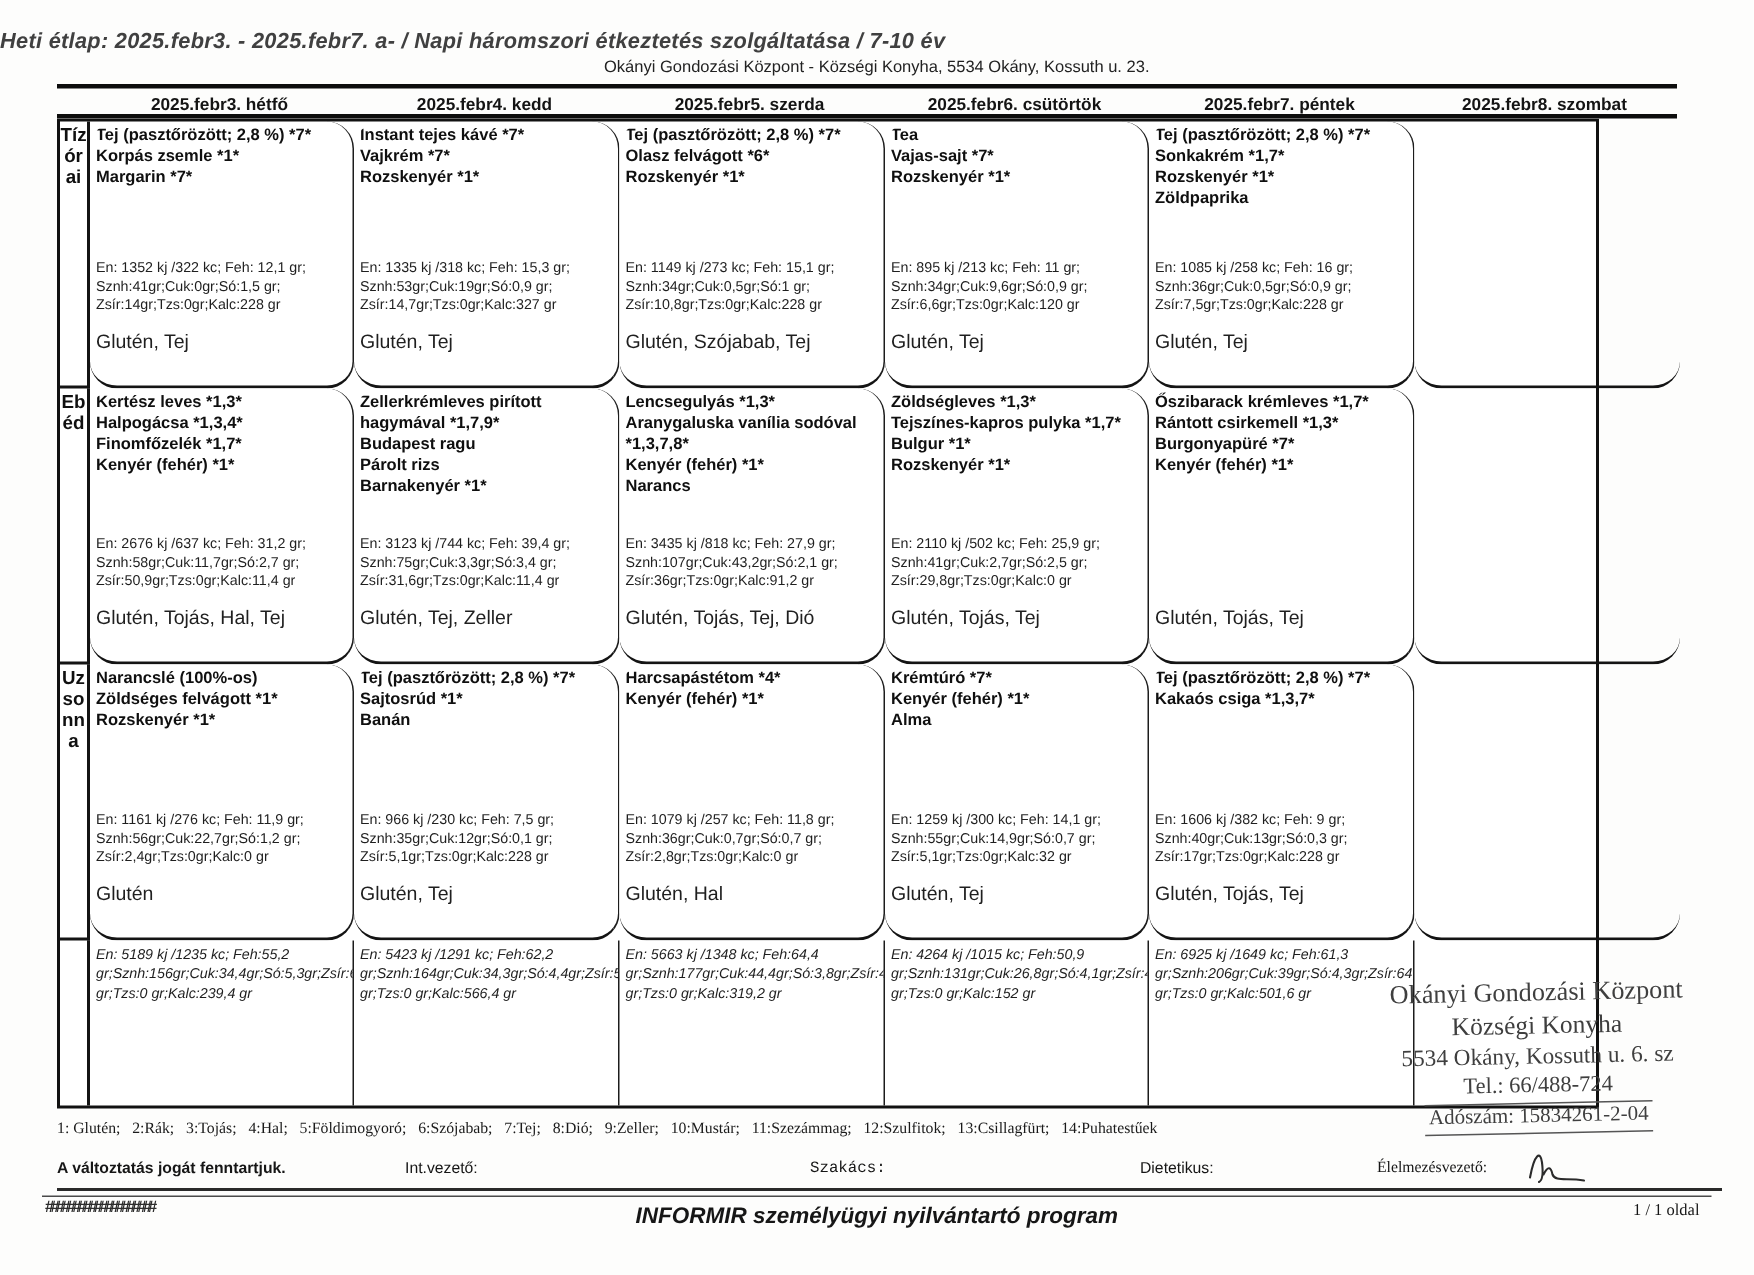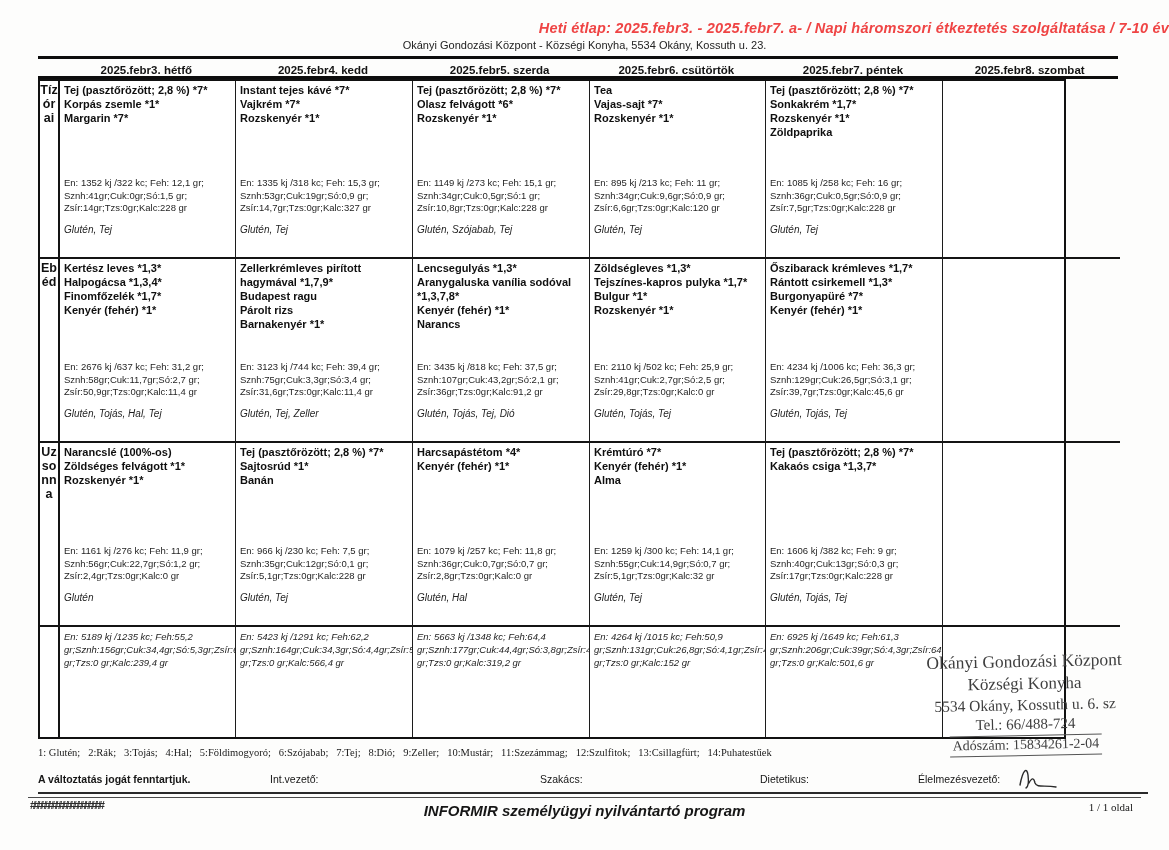--- a/index.html
+++ b/index.html
@@ -3,22 +3,22 @@
 <meta charset="utf-8">
 <style>
   html,body{margin:0;padding:0;}
   body{
     width:1169px;height:850px;position:relative;overflow:hidden;
     background:#fdfdfc;color:#191919;
     font-family:"Liberation Sans", sans-serif;
     -webkit-font-smoothing:antialiased;
   }
   .title{
-    position:absolute;top:20px;left:0;width:1169px;text-align:right;
-    font-size:14.5px;font-weight:bold;font-style:italic;letter-spacing:.2px;color:#ef4444;
+    position:absolute;top:20px;left:0;width:1169px;text-align:left;
+    font-size:14.5px;font-weight:bold;font-style:italic;letter-spacing:.2px;color:#404040;
   }
   .subtitle{
     position:absolute;top:39px;left:0;width:1169px;text-align:center;
     font-size:11px;color:#222;
   }
   
   .day-header{
     position:absolute;top:56px;left:38px;width:1080px;
     display:flex;align-items:flex-end;
     border-top:3px solid #0d0d0d;border-bottom:3px solid #0d0d0d;
@@ -44,33 +44,33 @@
   }
   .last-col{border-right:none;}
   .last-row{border-bottom:none;}
   .row-label{
     border-right:2px solid #141414;
     font-weight:bold;font-size:12.5px;color:#101010;
     padding-top:2px;text-align:center;
     width:20px;word-break:break-all;line-height:1.12;
   }
   .cell{
-    padding:2px 4px 0 4px;display:flex;flex-direction:column;
+    padding:2px 4px 0 4px;display:flex;flex-direction:column;border-radius:18px;
   }
   .items{
     font-weight:bold;font-size:11px;line-height:1.28;color:#0f0f0f;
     white-space:pre-line;
   }
   .spacer{flex:1;}
   .nutrition{
     font-size:9.5px;line-height:1.32;color:#1f1f1f;
     white-space:pre-line;
   }
   .allergens{
-    font-style:italic;font-size:10px;color:#1f1f1f;
+    font-size:13px;color:#1f1f1f;
     margin-top:9px;margin-bottom:22px;min-height:11px;
   }
   .totals-cell{
     font-style:italic;font-size:9.5px;line-height:1.35;color:#1e1e1e;
     padding:4px 4px 0 4px;
   }
   
   .stamp{
     position:absolute;top:650px;left:880px;width:290px;
     transform:rotate(-1.2deg);
@@ -88,23 +88,23 @@
     font-size:10.5px;color:#1a1a1a;white-space:pre-wrap;
     font-family:"Liberation Serif", serif;
   }
   .footer-row{
     position:absolute;top:771px;left:38px;width:1110px;height:21px;
     border-bottom:2px solid #2a2a2a;
   }
   .footer-row span{position:absolute;top:2px;font-size:10.5px;color:#161616;}
   .footer-note{left:0;font-weight:bold;font-size:11px;}
   .f-int{left:232px;}
-  .f-szakacs{left:502px;}
+  .f-szakacs{left:502px;font-family:Liberation Mono, monospace;}
   .f-diet{left:722px;}
-  .f-elelm{left:880px;font-family:Liberation Sans, sans-serif;font-size:11.5px;}
+  .f-elelm{left:880px;font-family:Liberation Serif, serif;font-size:11.5px;}
   .signature{position:absolute;left:978px;top:-6px;}
   .bottom-bar{
     position:absolute;top:797px;left:28px;width:1113px;height:24px;
     border-top:1px solid #4a4a4a;
   }
   .scribble{
     position:absolute;left:2px;top:1px;font-size:11px;font-weight:bold;
     letter-spacing:-2.5px;color:#2c2c2c;
   }
   .program-name{
@@ -216,21 +216,21 @@
 Sznh:75gr;Cuk:3,3gr;Só:3,4 gr;
 Zsír:31,6gr;Tzs:0gr;Kalc:11,4 gr</div>
     <div class="allergens">Glutén, Tej, Zeller</div>
   </div>
   <div class="cell">
     <div class="items">Lencsegulyás *1,3*
 Aranygaluska vanília sodóval *1,3,7,8*
 Kenyér (fehér) *1*
 Narancs</div>
     <div class="spacer"></div>
-    <div class="nutrition">En: 3435 kj /818 kc; Feh: 37,5 gr;
+    <div class="nutrition">En: 3435 kj /818 kc; Feh: 27,9 gr;
 Sznh:107gr;Cuk:43,2gr;Só:2,1 gr;
 Zsír:36gr;Tzs:0gr;Kalc:91,2 gr</div>
     <div class="allergens">Glutén, Tojás, Tej, Dió</div>
   </div>
   <div class="cell">
     <div class="items">Zöldségleves *1,3*
 Tejszínes-kapros pulyka *1,7*
 Bulgur *1*
 Rozskenyér *1*</div>
     <div class="spacer"></div>
@@ -238,23 +238,20 @@
 Sznh:41gr;Cuk:2,7gr;Só:2,5 gr;
 Zsír:29,8gr;Tzs:0gr;Kalc:0 gr</div>
     <div class="allergens">Glutén, Tojás, Tej</div>
   </div>
   <div class="cell">
     <div class="items">Őszibarack krémleves *1,7*
 Rántott csirkemell *1,3*
 Burgonyapüré *7*
 Kenyér (fehér) *1*</div>
     <div class="spacer"></div>
-    <div class="nutrition">En: 4234 kj /1006 kc; Feh: 36,3 gr;
-Sznh:129gr;Cuk:26,5gr;Só:3,1 gr;
-Zsír:39,7gr;Tzs:0gr;Kalc:45,6 gr</div>
     <div class="allergens">Glutén, Tojás, Tej</div>
   </div>
   <div class="cell last-col">
     <div class="items"></div>
     <div class="spacer"></div>
     <div class="nutrition"></div>
     <div class="allergens"></div>
   </div>
 
   <div class="row-label">Uzsonna</div>

